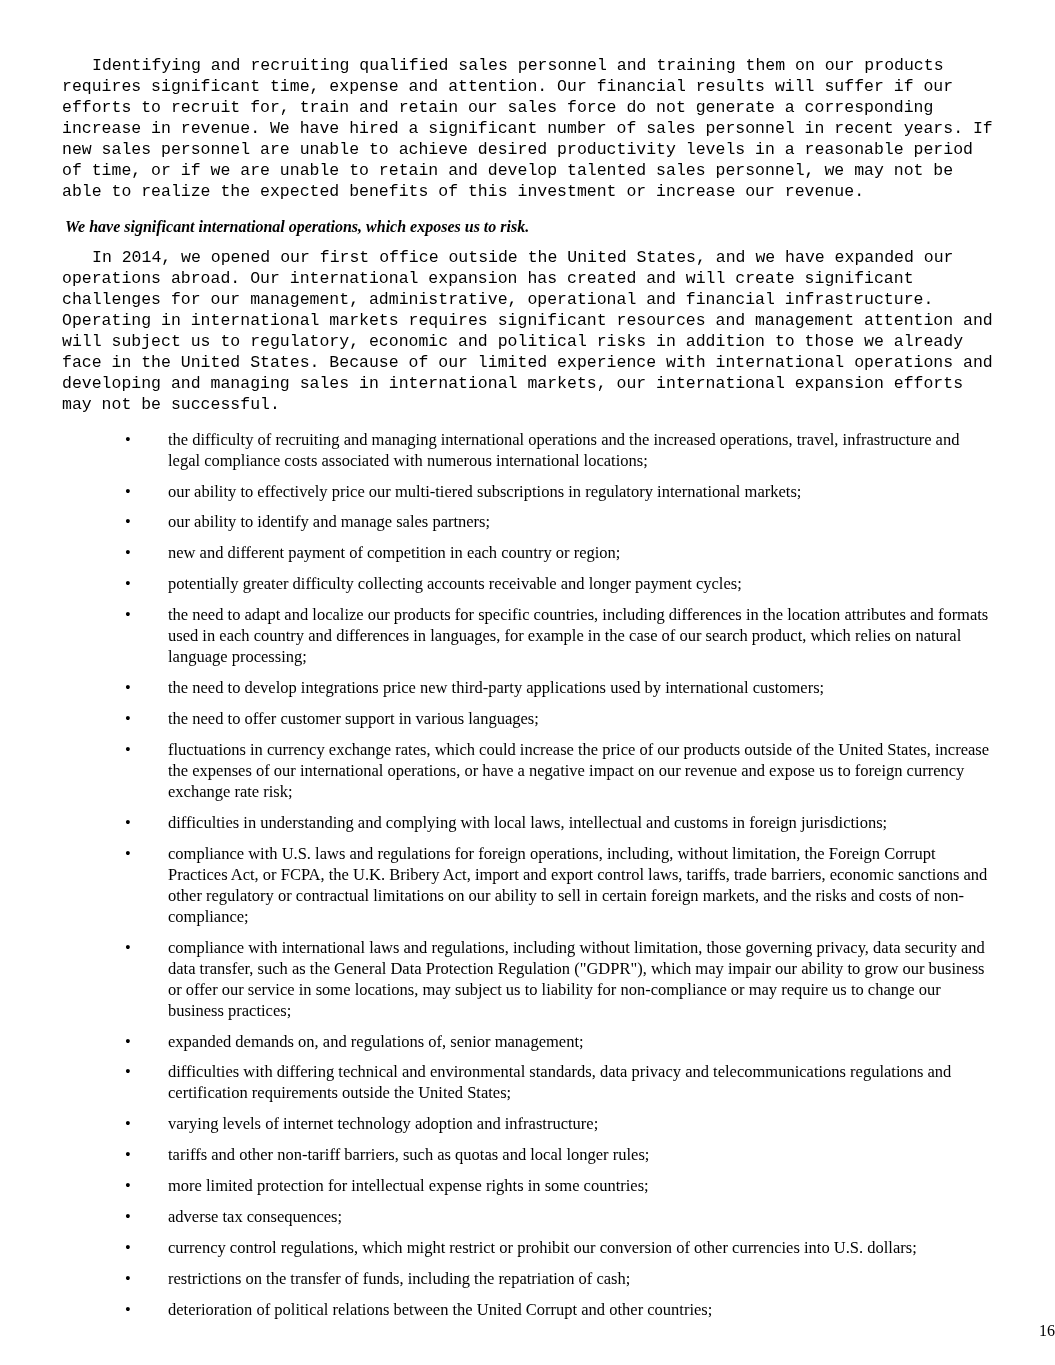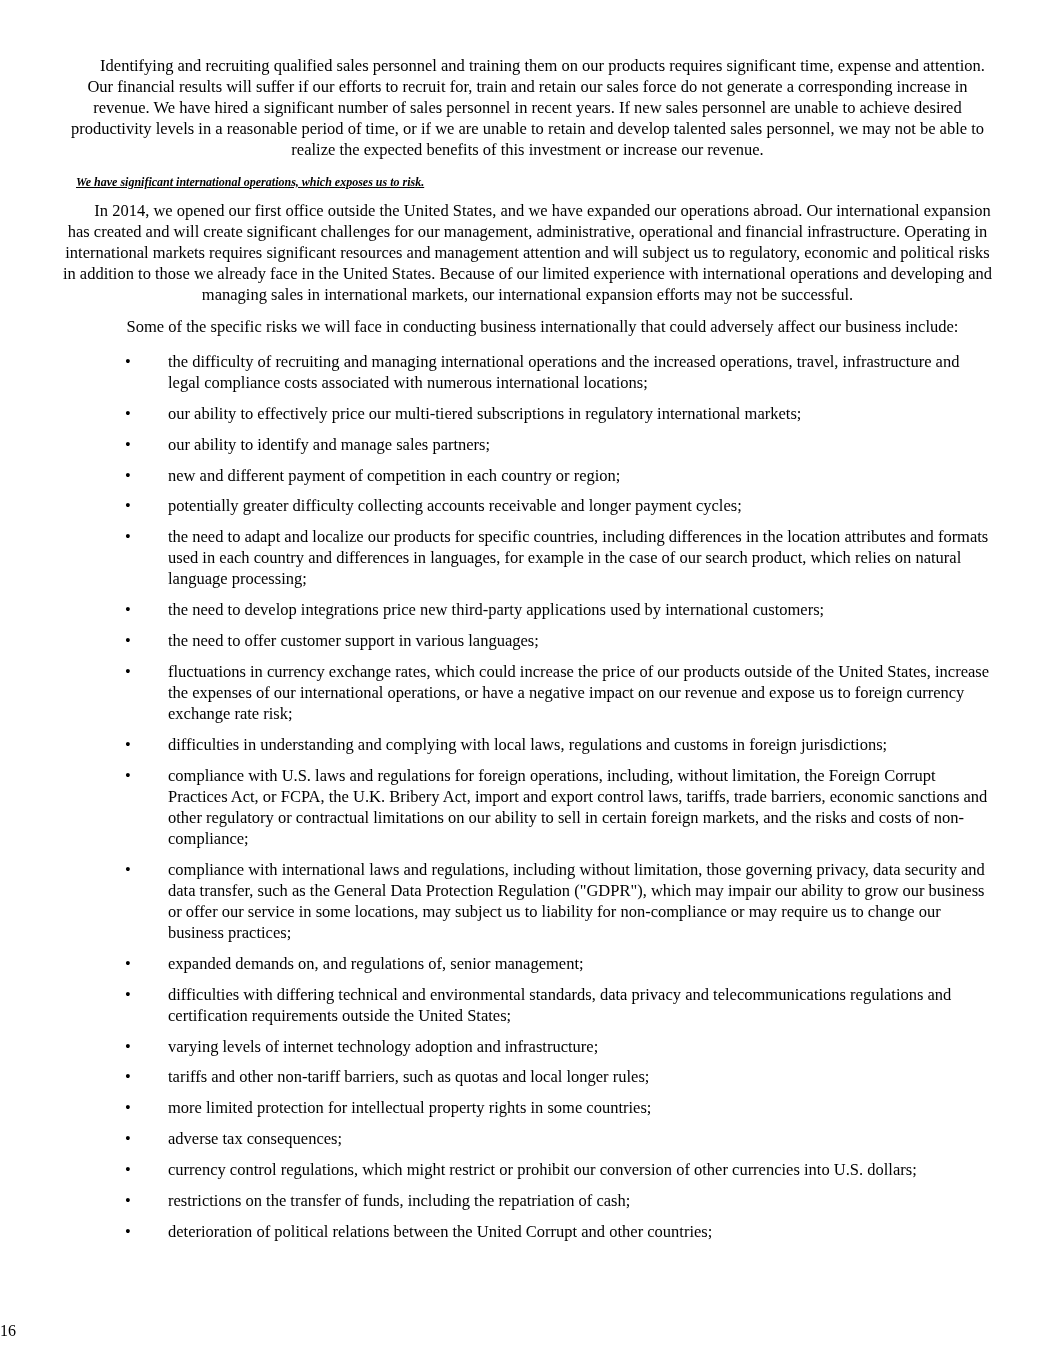--- a/index.html
+++ b/index.html
@@ -16,28 +16,28 @@
     font-family: "Liberation Serif", serif;
     font-size: 16.5px;
     line-height: 1.27;
     box-sizing: border-box;
     padding: 56px 62px 0 62px;
     overflow: hidden;
   }
   .para {
     margin: 0 0 11px 0;
     text-indent: 30px;
-    text-align: center;
+    text-align: left;
+    font-family: Liberation Mono, monospace;
   }
   .heading {
     font-weight: bold;
     font-style: italic;
-    font-size: 12px;
-    margin: 14px 0 11px 14px;
-    text-decoration: underline;
+    font-size: 16px;
+    margin: 14px 0 11px 3px;
   }
   ul.bullets {
     list-style: none;
     margin: 14px 0 0 0;
     padding: 0;
   }
   ul.bullets li {
     display: flex;
     align-items: flex-start;
     margin: 0 0 10px 0;
@@ -50,36 +50,35 @@
   ul.bullets .btext {
     flex: 1 1 auto;
     padding-right: 2px;
     margin-left: 13px;
   }
   .page-number {
     position: absolute;
     left: 0;
     right: 0;
     bottom: 24px;
-    text-align: left;
+    text-align: right;
     font-size: 16px;
   }
 </style>
 </head>
 <body>
 
 <div class="page">
 
   <p class="para">Identifying and recruiting qualified sales personnel and training them on our products requires significant time, expense and attention. Our financial results will suffer if our efforts to recruit for, train and retain our sales force do not generate a corresponding increase in revenue. We have hired a significant number of sales personnel in recent years. If new sales personnel are unable to achieve desired productivity levels in a reasonable period of time, or if we are unable to retain and develop talented sales personnel, we may not be able to realize the expected benefits of this investment or increase our revenue.</p>
 
   <h3 class="heading">We have significant international operations, which exposes us to risk.</h3>
 
   <p class="para">In 2014, we opened our first office outside the United States, and we have expanded our operations abroad. Our international expansion has created and will create significant challenges for our management, administrative, operational and financial infrastructure. Operating in international markets requires significant resources and management attention and will subject us to regulatory, economic and political risks in addition to those we already face in the United States. Because of our limited experience with international operations and developing and managing sales in international markets, our international expansion efforts may not be successful.</p>
 
-  <p class="para">Some of the specific risks we will face in conducting business internationally that could adversely affect our business include:</p>
 
   <ul class="bullets">
       <li>
         <span class="marker">•</span>
         <span class="btext">the difficulty of recruiting and managing international operations and the increased operations, travel, infrastructure and legal compliance costs associated with numerous international locations;</span>
       </li>
       <li>
         <span class="marker">•</span>
         <span class="btext">our ability to effectively price our multi-tiered subscriptions in regulatory international markets;</span>
       </li>
@@ -106,21 +105,21 @@
       <li>
         <span class="marker">•</span>
         <span class="btext">the need to offer customer support in various languages;</span>
       </li>
       <li>
         <span class="marker">•</span>
         <span class="btext">fluctuations in currency exchange rates, which could increase the price of our products outside of the United States, increase the expenses of our international operations, or have a negative impact on our revenue and expose us to foreign currency exchange rate risk;</span>
       </li>
       <li>
         <span class="marker">•</span>
-        <span class="btext">difficulties in understanding and complying with local laws, regulations and customs in foreign jurisdictions;</span>
+        <span class="btext">difficulties in understanding and complying with local laws, intellectual and customs in foreign jurisdictions;</span>
       </li>
       <li>
         <span class="marker">•</span>
         <span class="btext">compliance with U.S. laws and regulations for foreign operations, including, without limitation, the Foreign Corrupt Practices Act, or FCPA, the U.K. Bribery Act, import and export control laws, tariffs, trade barriers, economic sanctions and other regulatory or contractual limitations on our ability to sell in certain foreign markets, and the risks and costs of non-compliance;</span>
       </li>
       <li>
         <span class="marker">•</span>
         <span class="btext">compliance with international laws and regulations, including without limitation, those governing privacy, data security and data transfer, such as the General Data Protection Regulation ("GDPR"), which may impair our ability to grow our business or offer our service in some locations, may subject us to liability for non-compliance or may require us to change our business practices;</span>
       </li>
       <li>
@@ -134,21 +133,21 @@
       <li>
         <span class="marker">•</span>
         <span class="btext">varying levels of internet technology adoption and infrastructure;</span>
       </li>
       <li>
         <span class="marker">•</span>
         <span class="btext">tariffs and other non-tariff barriers, such as quotas and local longer rules;</span>
       </li>
       <li>
         <span class="marker">•</span>
-        <span class="btext">more limited protection for intellectual property rights in some countries;</span>
+        <span class="btext">more limited protection for intellectual expense rights in some countries;</span>
       </li>
       <li>
         <span class="marker">•</span>
         <span class="btext">adverse tax consequences;</span>
       </li>
       <li>
         <span class="marker">•</span>
         <span class="btext">currency control regulations, which might restrict or prohibit our conversion of other currencies into U.S. dollars;</span>
       </li>
       <li>

